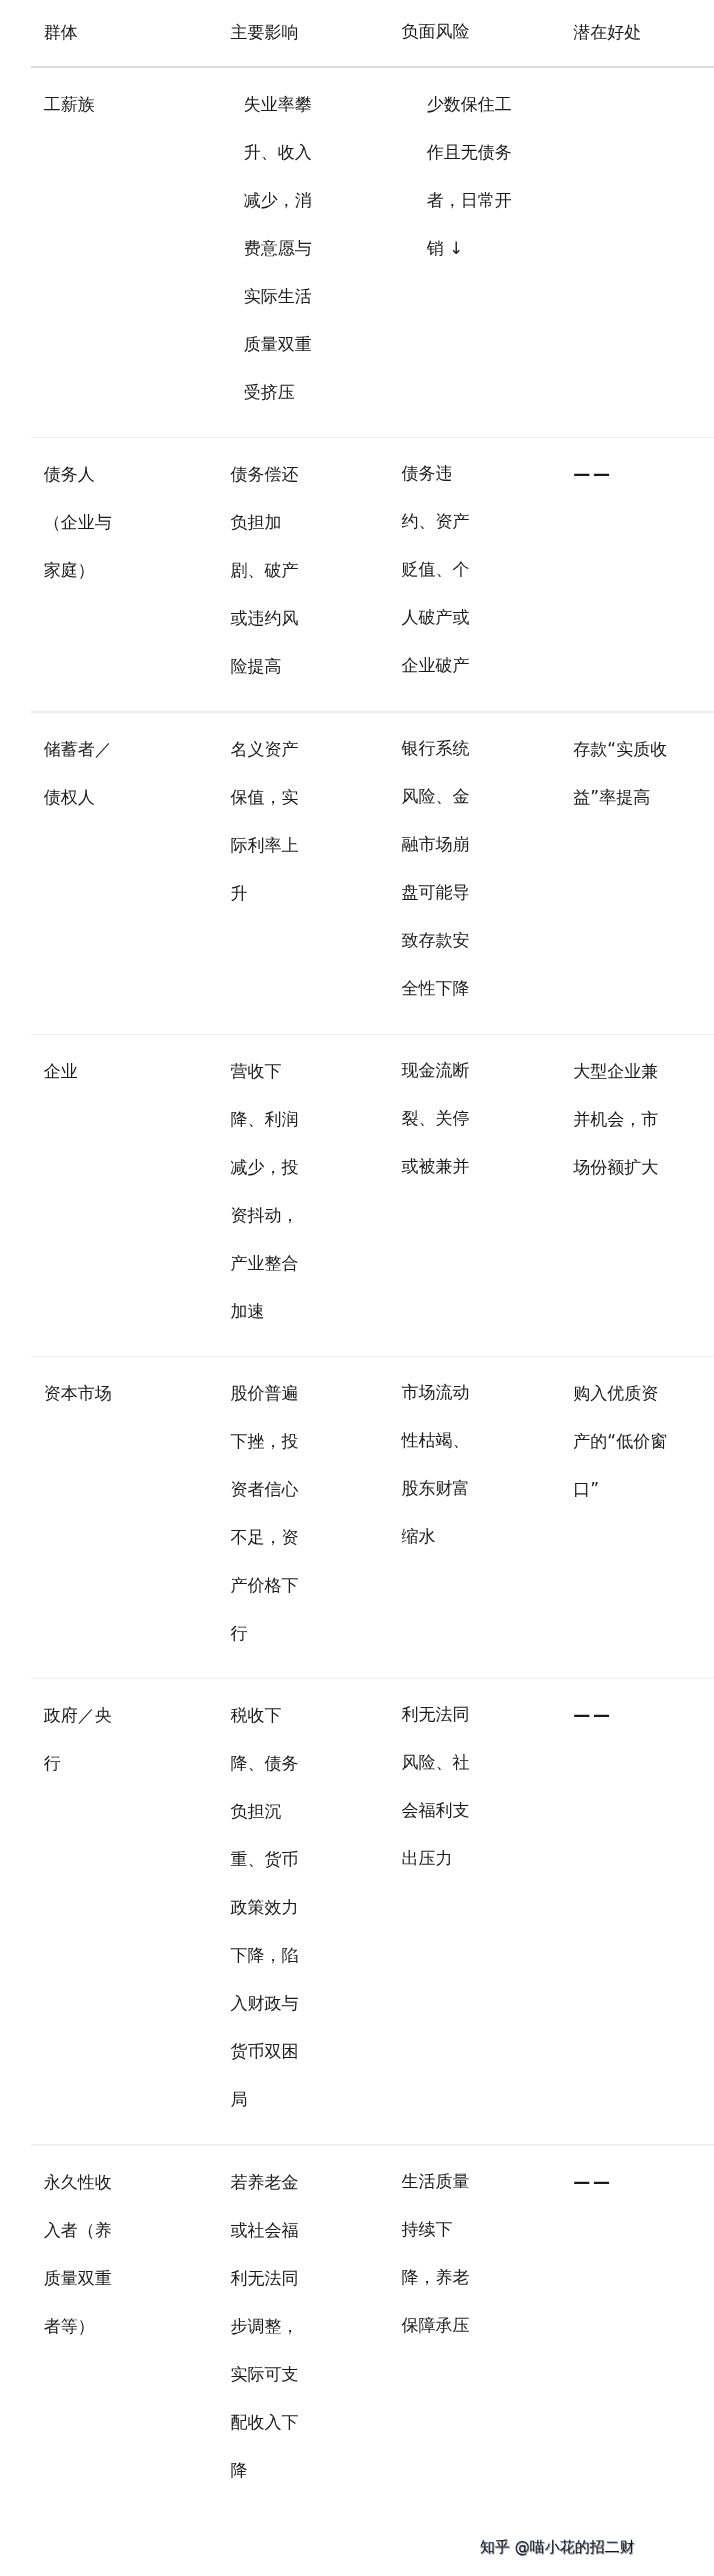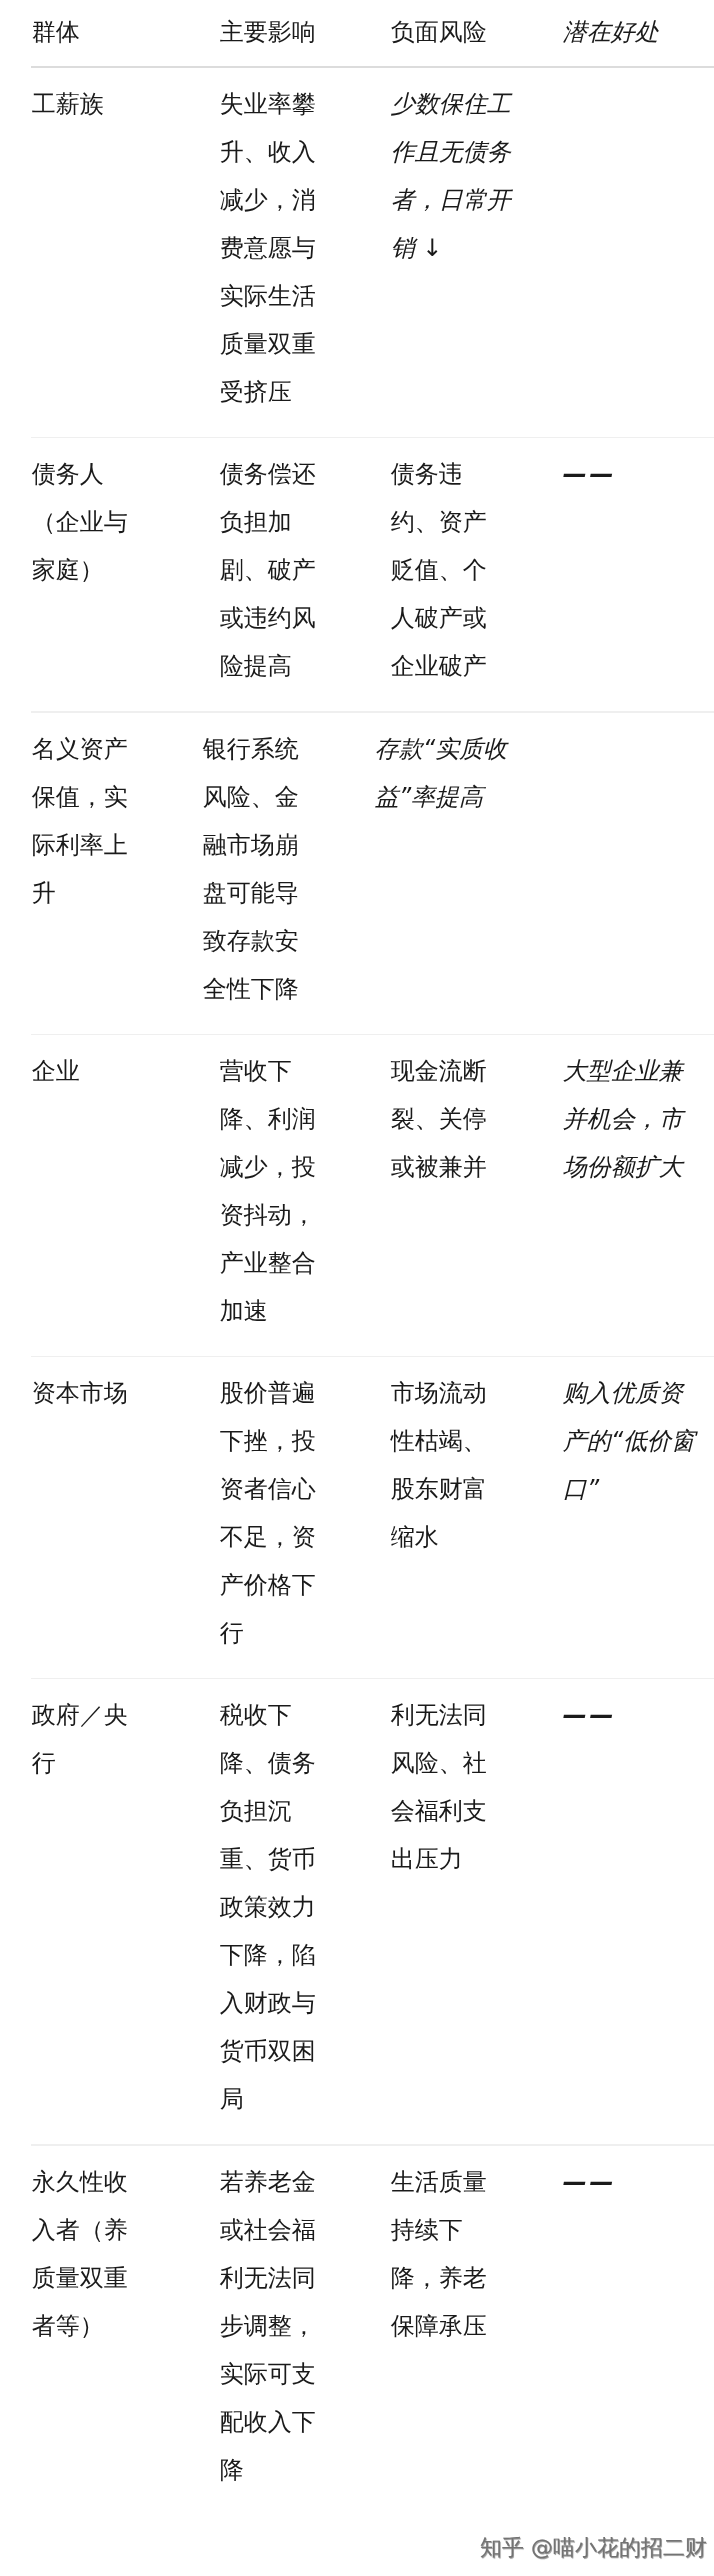--- a/index.html
+++ b/index.html
@@ -18,30 +18,31 @@
     position: absolute;
     left: 31px;
     top: 0;
     width: 683px;
   }
   .row {
     display: flex;
     align-items: flex-start;
   }
   .cell {
-    font-size: 24px;
+    font-size: 17px;
     line-height: 48px;
     white-space: pre-line;
     word-break: break-all;
     padding-left: 0.7px;
+    margin-left: 12px;
   }
   .c1 { width: 188px; }
   .c2 { width: 171px; }
   .c3 { width: 172px; font-family: Liberation Serif, serif; }
-  .c4 { width: 152px; font-style: italic; }
+  .c4 { width: 152px; }
   .header-row {
     height: 66px;
     padding-top: 8px;
   }
   .header-divider {
     height: 2px;
     background: #dcdcdc;
   }
   .data-row {
     padding-top: 12px;
@@ -52,23 +53,23 @@
     background: #efefef;
   }
   .dash {
     letter-spacing: 2.7px;
     font-weight: bold;
   }
   .watermark {
     position: absolute;
     left: 480px;
     top: 2534px;
-    font-size: 22px;
+    font-size: 15px;
     line-height: 27px;
-    color: #737373;
+    color: #0f172a;
     text-shadow: 0.7px 0.7px 0.7px #9a9a9a, -0.3px -0.3px 0 #c8c8c8;
     white-space: nowrap;
   }
 </style>
 </head>
 <body>
 
 <div class="table">
   <div class="row header-row">
     <div class="cell c1">群体</div>
@@ -106,20 +107,22 @@
     <div class="cell c3">债务违
 约、资产
 贬值、个
 人破产或
 企业破产</div>
     <div class="cell c4 dash">——</div>
   </div>
   <div class="row-divider"></div>
 
   <div class="row data-row">
+    <div class="cell c1">储蓄者／
+债权人</div>
     <div class="cell c2">名义资产
 保值，实
 际利率上
 升</div>
     <div class="cell c3">银行系统
 风险、金
 融市场崩
 盘可能导
 致存款安
 全性下降</div>

